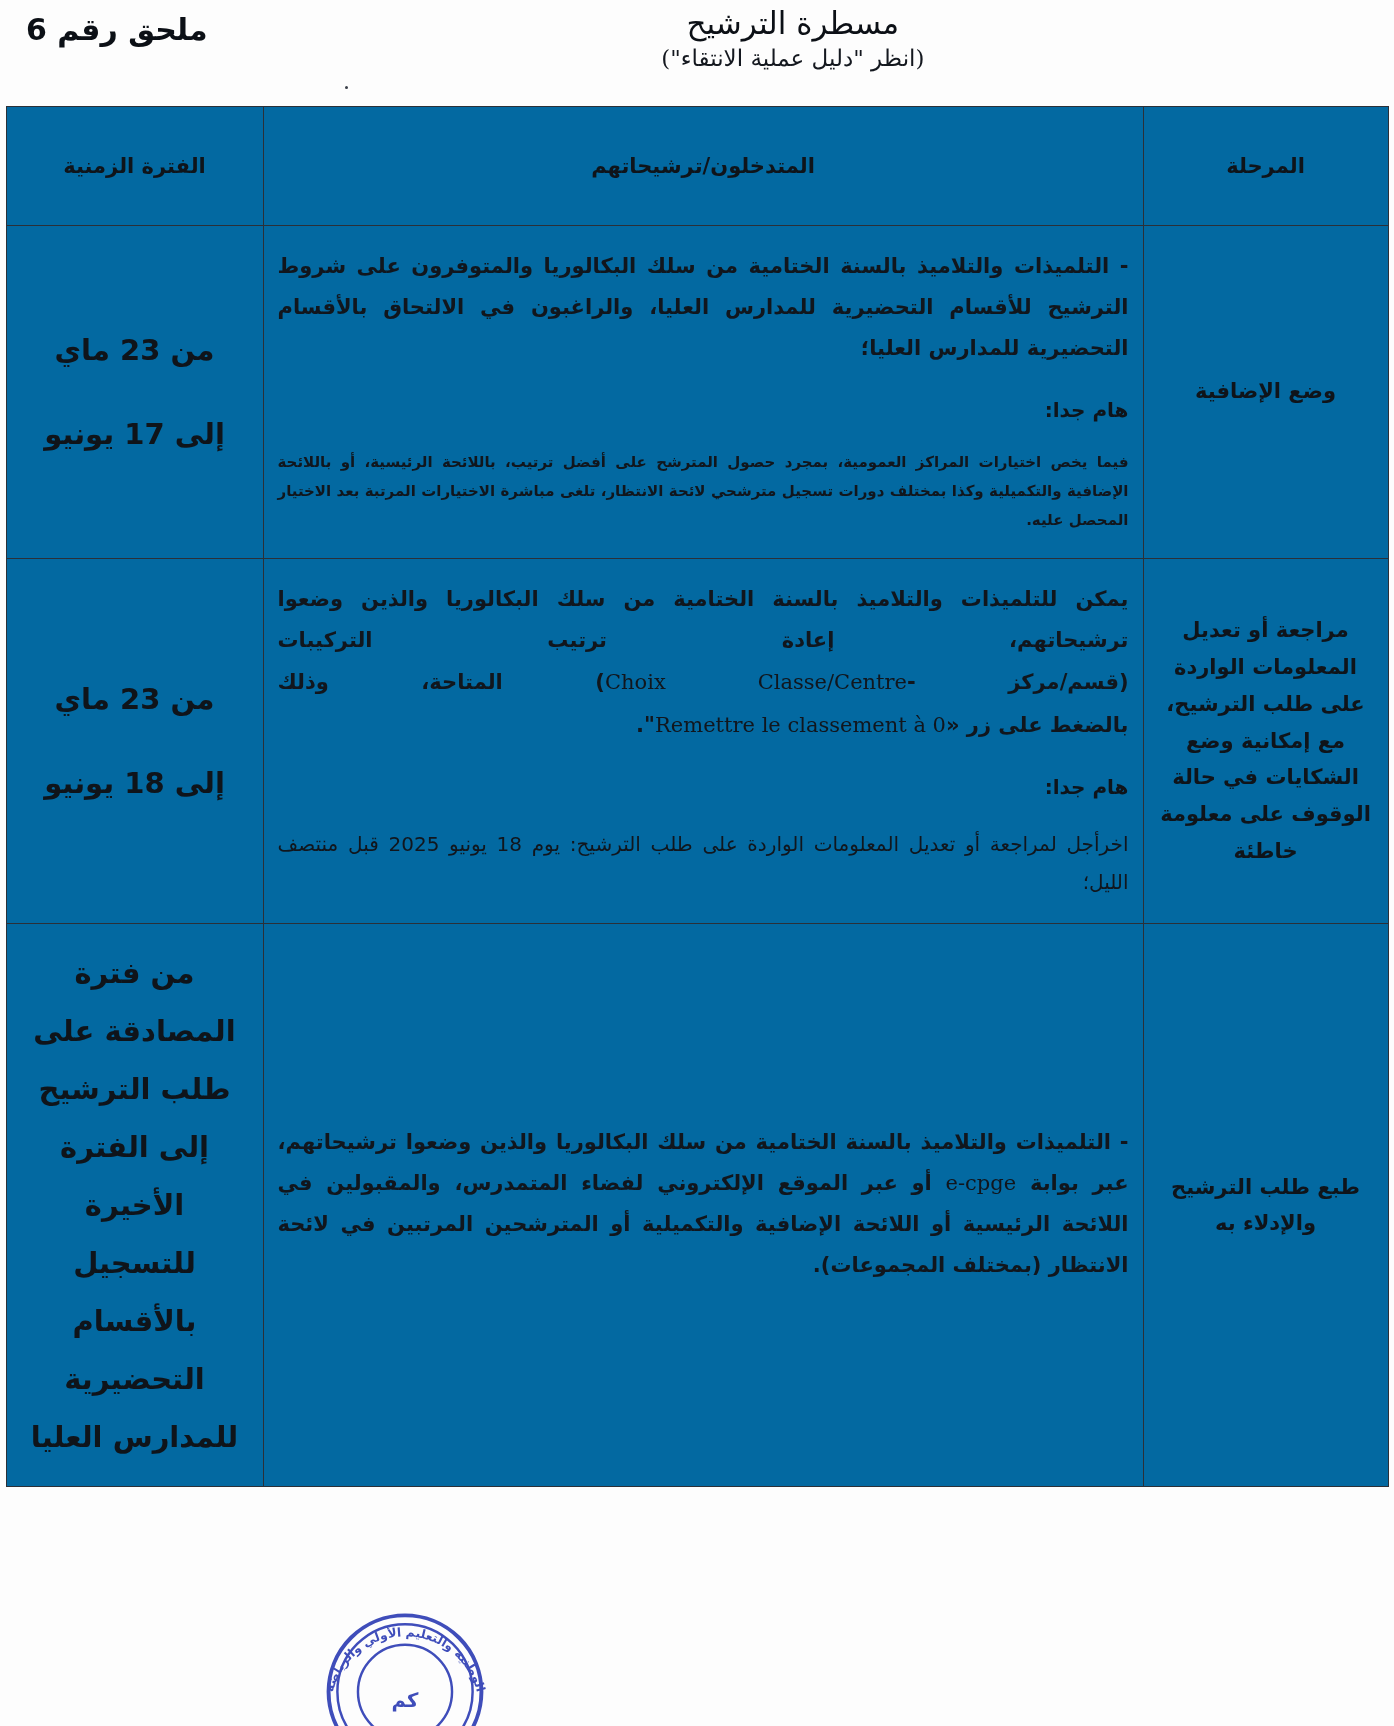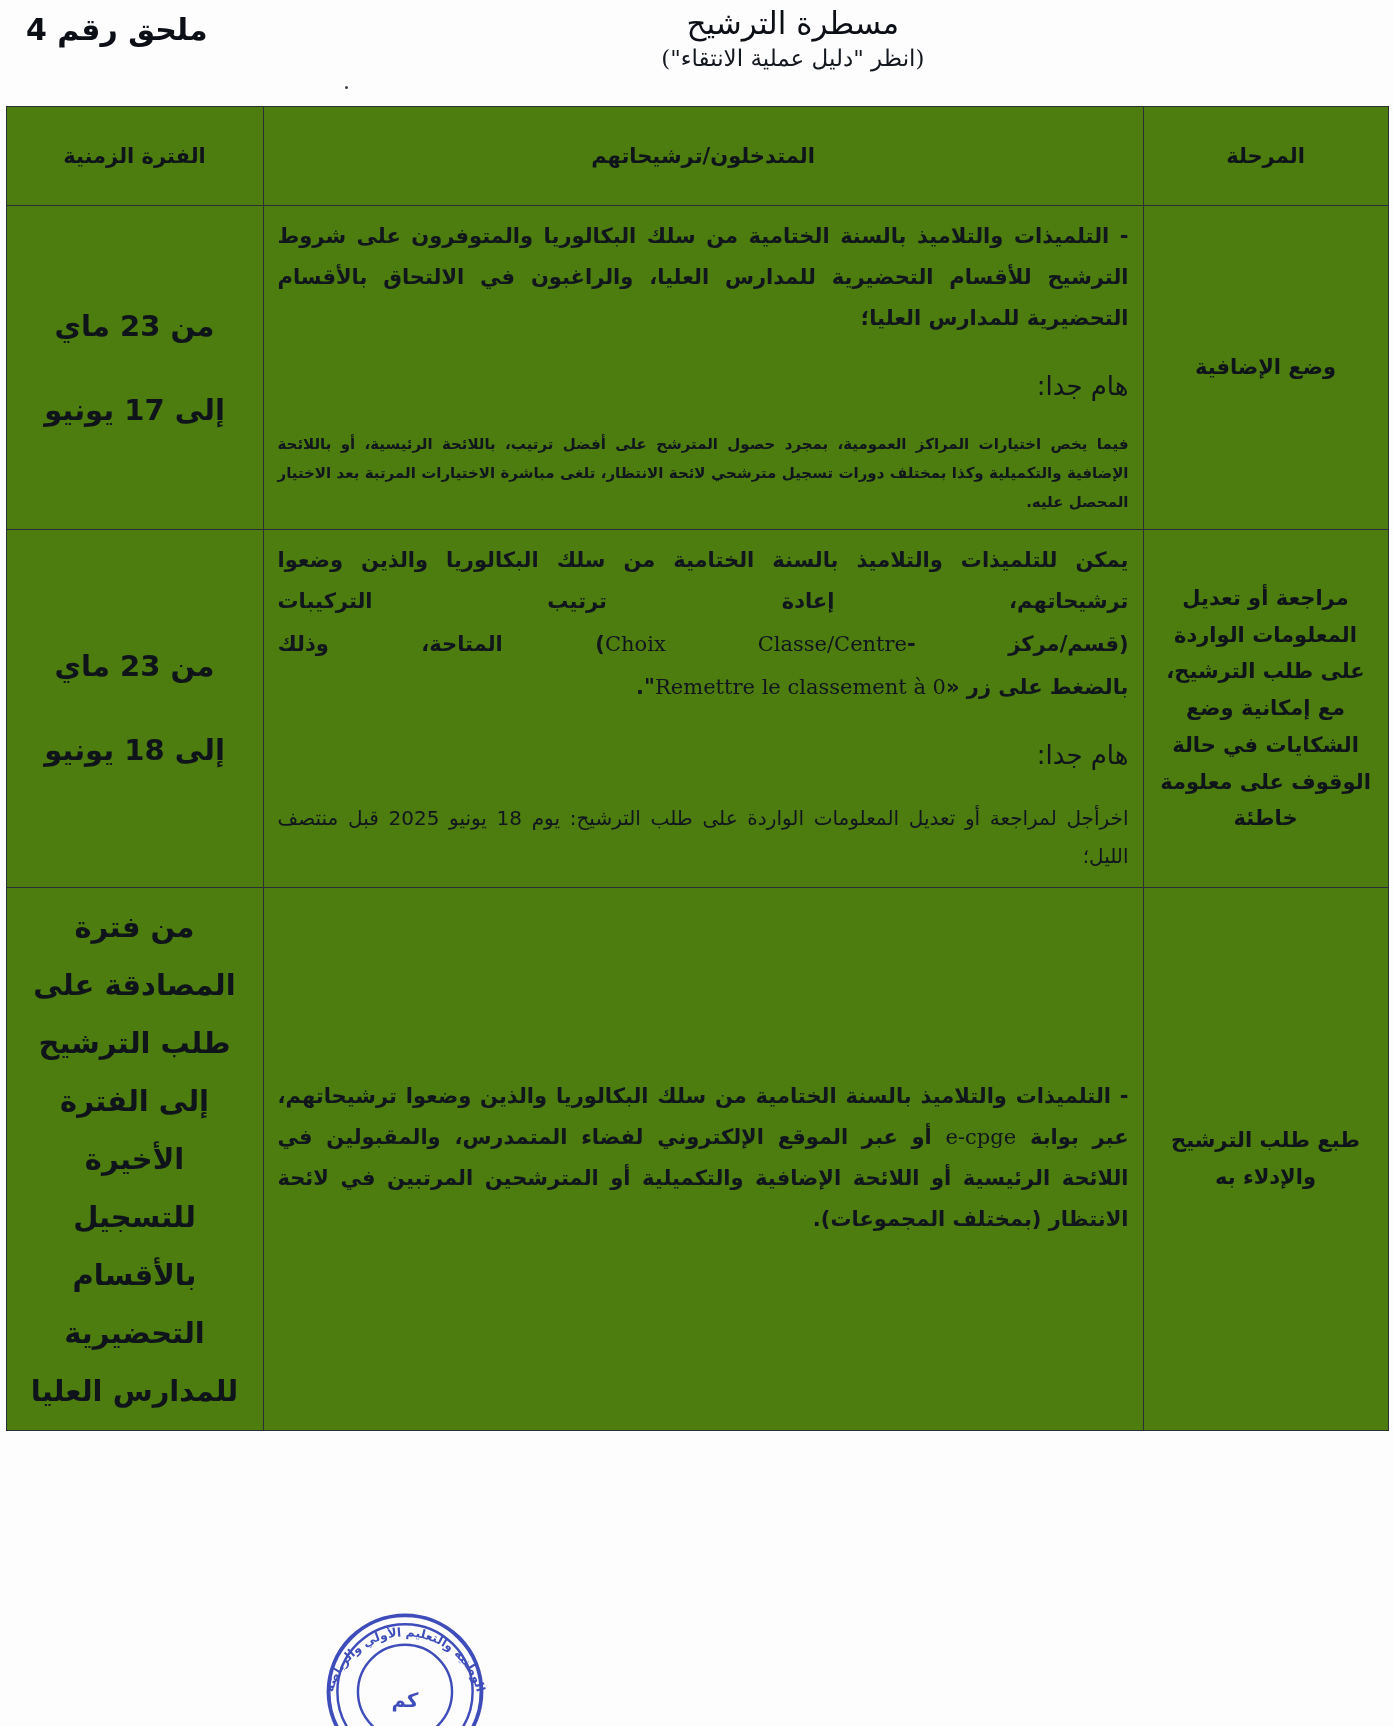--- a/index.html
+++ b/index.html
@@ -69,22 +69,22 @@
   
   .proc-table {
     width: 1382px;
     margin: 6px auto 0 auto;
     border-collapse: collapse;
     table-layout: fixed;
   }
   .proc-table td, .proc-table th {
     border: 1.6px solid #2b3038;
     vertical-align: middle;
-    padding: 10px 14px;
-    background: #4d7c0f;
+    padding: 20px 14px;
+    background: #0369a1;
   }
   col.c-stage  { width: 245px; }
   col.c-actors { width: 880px; }
   col.c-period { width: 257px; }
 
   thead th {
     height: 78px;
     font-size: 21px;
     font-weight: bold;
     text-align: center;
@@ -119,22 +119,22 @@
   .actors-cell p { margin: 0 0 2px 0; }
   .actors-cell p.justified {
     text-align: justify;
     text-align-last: justify;
   }
   .actors-cell p.last-line {
     text-align: justify;
     text-align-last: right;
   }
   .note-head {
-    font-size: 26px;
-    font-weight: normal;
+    font-size: 20px;
+    font-weight: bold;
     text-align: left;
     margin: 22px 0 18px 0 !important;
     color: #0f141a;
   }
   .note-body {
     font-size: 15px;
     line-height: 1.95;
     font-weight: bold;
   }
   .fr {
@@ -175,21 +175,21 @@
 <body>
 
 <div class="page">
 
   <div class="doc-header">
     <div class="spacer-left"></div>
     <div class="title-block">
       <div class="doc-title">مسطرة الترشيح</div>
       <div class="doc-subtitle">(انظر "دليل عملية الانتقاء")</div>
     </div>
-    <div class="appendix-label">ملحق رقم 4</div>
+    <div class="appendix-label">ملحق رقم 6</div>
   </div>
 
   <div class="dot-mark"></div>
 
   <table class="proc-table">
     <colgroup>
       <col class="c-stage">
       <col class="c-actors">
       <col class="c-period">
     </colgroup>

